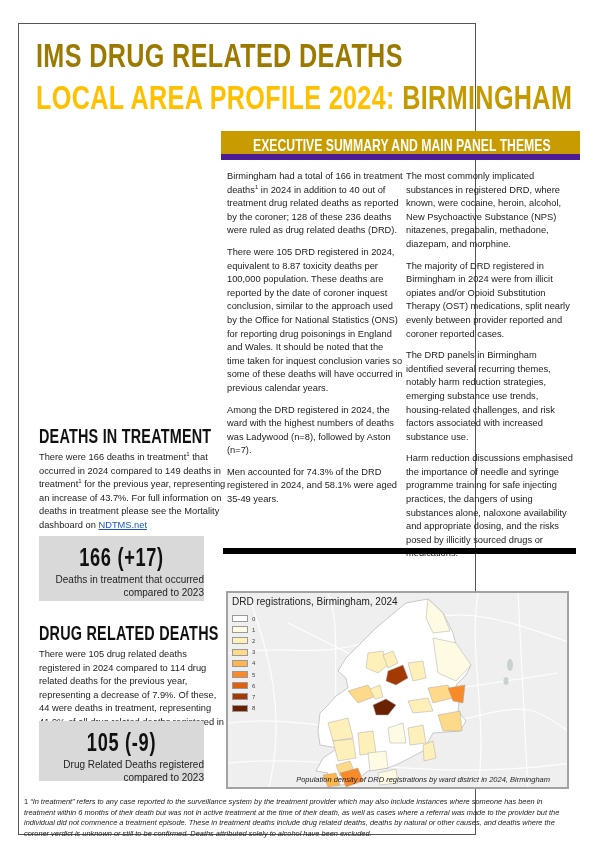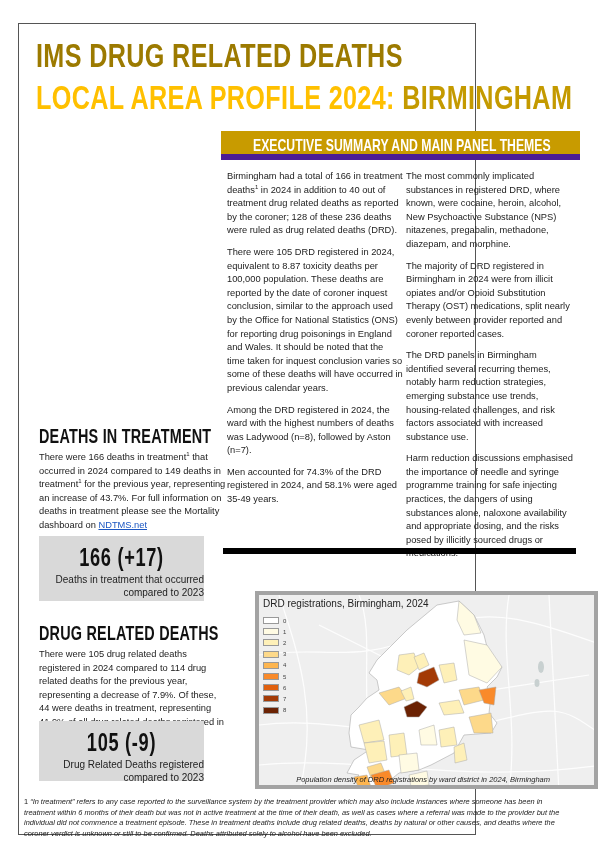--- a/index.html
+++ b/index.html
@@ -18,21 +18,21 @@
   .colB { left:387px; top:146px; width:168px; }
   .side { position:absolute; left:20px; width:188px;margin-top:28px; }
   .side h2 { margin:0; font-size:20px; font-weight:bold; color:#111; transform:scaleX(0.72); transform-origin:left top; white-space:nowrap; letter-spacing:0.3px; }
   .side p { margin:3px 0 0 0; font-size:9.3px; line-height:13.6px; }
   .side a { color:#1a56c2; text-decoration:underline; }
   sup { font-size:6px; vertical-align:super; line-height:0; }
   .stat { position:absolute; left:20px; width:165px; background:#d9d9d9; text-align:center; }
   .stat .big { font-weight:bold; font-size:26px; color:#111; transform:scaleX(0.7); display:inline-block; margin-top:6px; letter-spacing:1px; }
   .stat .lbl { font-size:10px; line-height:13px; color:#222;text-align:right; }
   .divider { position:absolute; left:204px; top:524px; width:353px; height:6px; background:#000; }
-  .mapbox { position:absolute; left:207px; top:567px; width:343px; height:198px; border:4px solid #a3a3a3; box-sizing:border-box; background:#efefef; overflow:hidden;margin-left:29px; }
+  .mapbox { position:absolute; left:207px; top:567px; width:343px; height:198px; border:2px solid #a3a3a3; box-sizing:border-box; background:#efefef; overflow:hidden; }
   .maptitle { position:absolute; left:4px; top:3px; font-size:10px; color:#222; }
   .legend { position:absolute; left:4px; top:20px; }
   .leg { display:flex; align-items:center; height:11.2px; font-size:6px; color:#444; }
   .sw { width:16px; height:7px; border:1px solid #999; margin-right:4px; box-sizing:border-box; }
   .caption { position:absolute; left:230px; top:775px; width:320px; text-align:right; font-size:7.5px; font-style:italic; color:#222; }
   .footnote { position:absolute; left:24px; top:797px; width:545px; font-size:7.4px; line-height:10.6px; font-style:italic; color:#222; }
   .footnote .fnum { font-style:normal; }
 </style>
 </head>
 <body>

